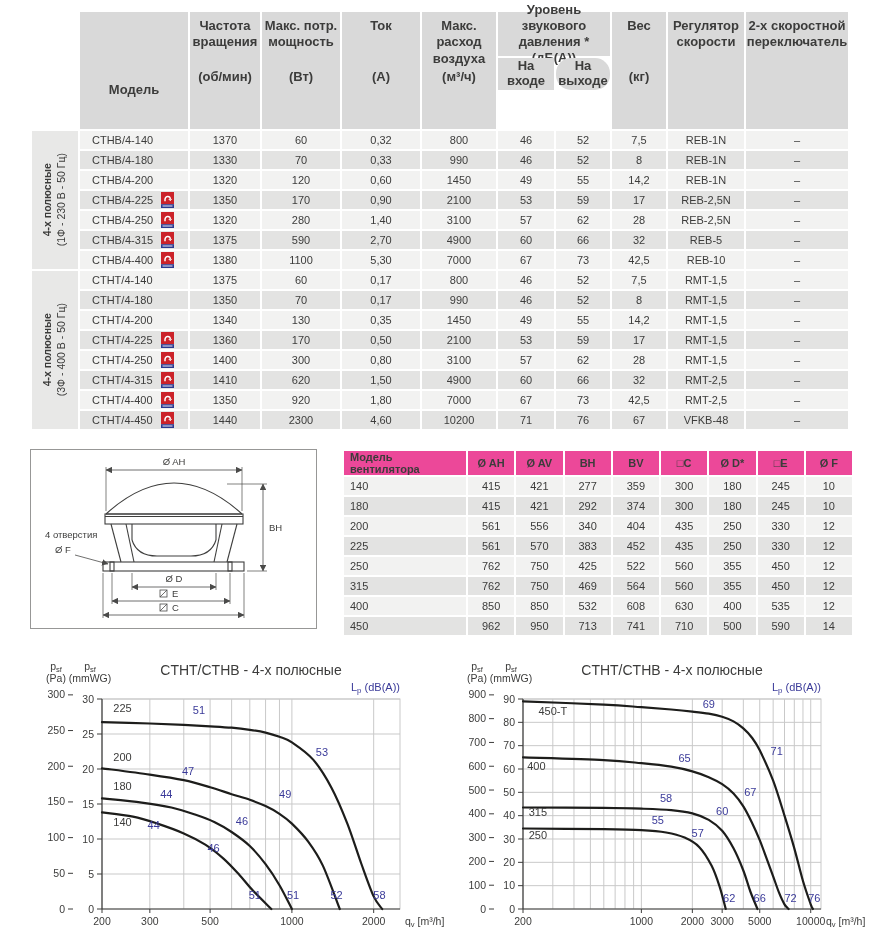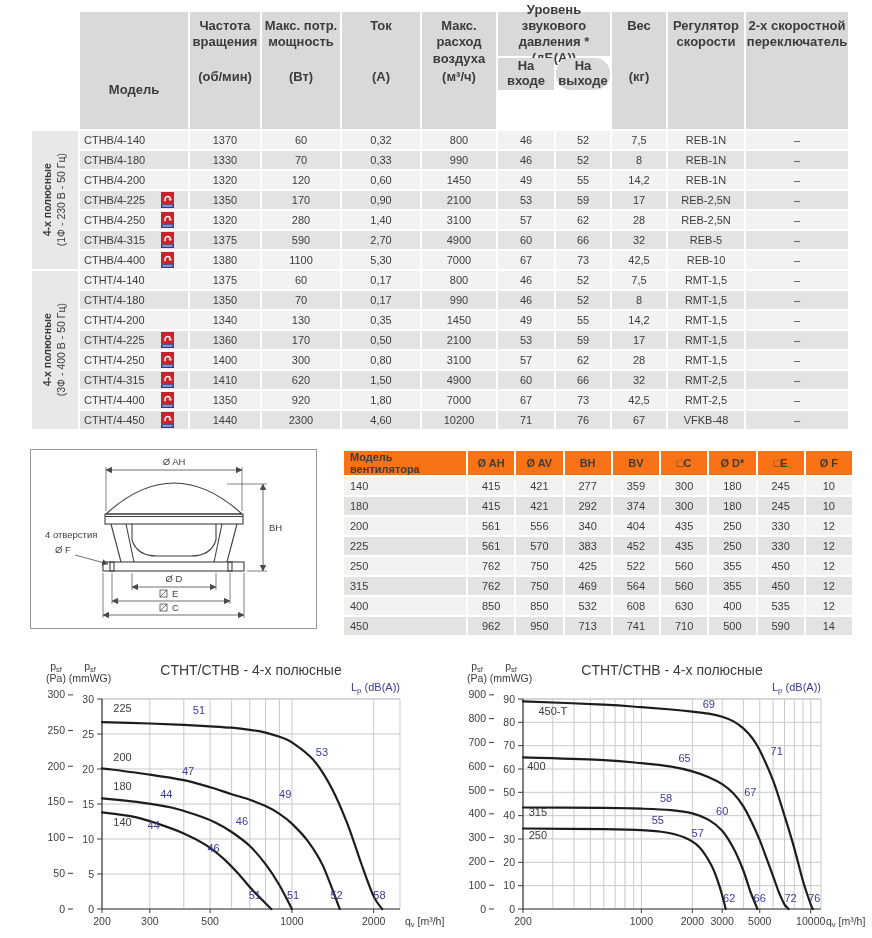--- a/index.html
+++ b/index.html
@@ -21,30 +21,30 @@
     padding:2px 4px;text-align:center;}
   .sound-bot{display:flex;gap:2px;margin-top:2px;}
   .sound-bot div{background:#d9d9d9;height:32px;display:flex;align-items:center;justify-content:center;text-align:center;line-height:1.15;}
   .sound-bot .sc1{width:56px;} .sound-bot .sc2{width:54px;border-radius:15px;}
   .main td{height:18px;font-size:11px;padding:0 2px;}
   .rowA td{background:#f2f2f1;} .rowB td{background:#e3e3e2;}
   .main td.grp{background:#e8e8e7!important;vertical-align:middle;}
   .grpin{writing-mode:vertical-rl;transform:rotate(180deg);margin:0 auto;text-align:center;
     font-size:10.5px;line-height:1.3;}
   .grpin b{display:block;}
-  .main td.model{text-align:left;padding-left:4px;}
+  .main td.model{text-align:left;padding-left:12px;}
   .main td.model .mcell{display:flex;align-items:center;justify-content:space-between;padding-right:12px;}
   .main td.c{text-align:center;}
   .footnote{font-size:10.5px;margin-top:7px;color:#3c3c3b;}
   
   .mid{display:flex;align-items:flex-start;margin-top:18px;}
   .diagram-box{width:287px;height:180px;border:1px solid #97979б;border:1px solid #979796;background:#fff;flex:none;}
   .dims-wrap{margin-left:25px;width:512px;}
   table.dims{width:512px;table-layout:fixed;}
-  .dims th{background:#f97316;font-size:11px;height:20px;text-align:center;font-weight:bold;padding:0 2px;}
+  .dims th{background:#ec4899;font-size:11px;height:20px;text-align:center;font-weight:bold;padding:0 2px;}
   .dims th:first-child{text-align:left;padding-left:6px;width:122px;}
   .dims td{height:18px;font-size:11px;text-align:center;padding:0 2px;}
   .dims td:first-child{text-align:left;padding-left:6px;}
   
   .mach{stroke:#3f3f3e;fill:none;stroke-width:1.1;}
   .dim{stroke:#4a4a49;fill:none;stroke-width:0.8;}
   .ext{stroke:#4a4a49;stroke-width:0.7;}
   .dtxt{font-size:9.5px;fill:#3c3c3b;}
   
   .charts{display:flex;margin-top:20px;margin-left:-8px;gap:0;}

